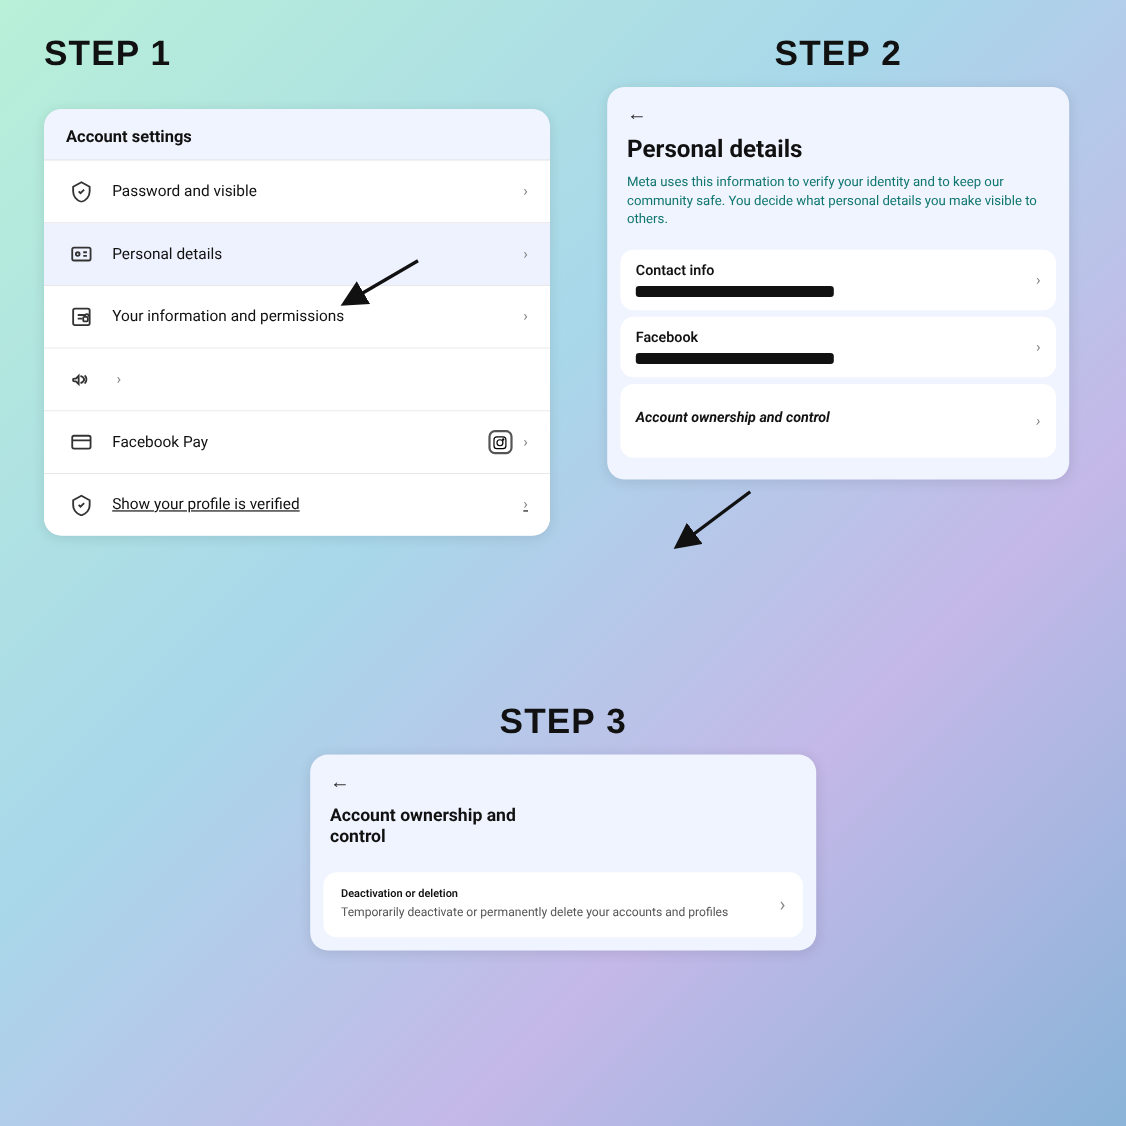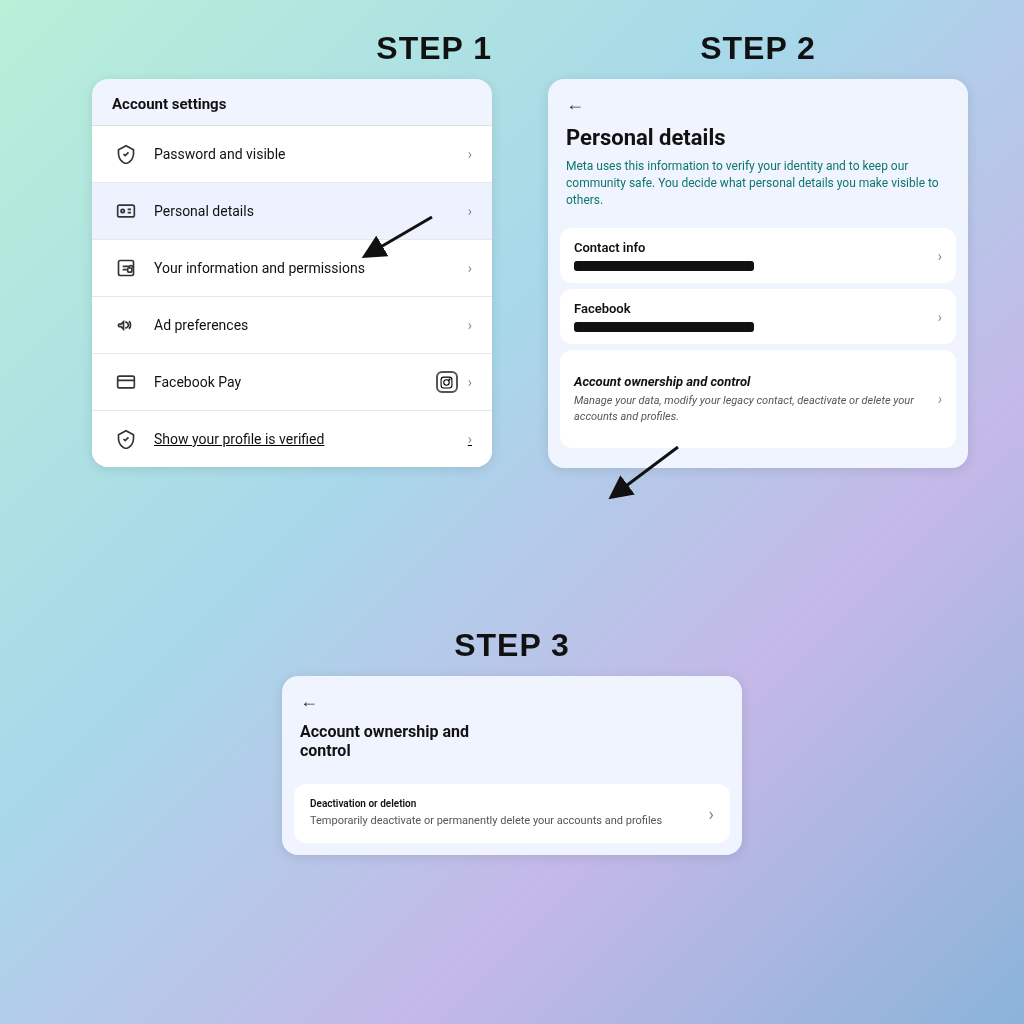--- a/index.html
+++ b/index.html
@@ -31,22 +31,23 @@
       width: 1024px;
       height: 1024px;
       padding: 20px;
     }
 
     .cell-step1 {
       grid-column: 1;
       grid-row: 1;
       display: flex;
       flex-direction: column;
-      align-items: flex-end;
+      align-items: flex-start;
       padding: 10px 20px;
+      gap: 20px;
     }
 
     .cell-step2 {
       grid-column: 2;
       grid-row: 1;
       display: flex;
       flex-direction: column;
       align-items: center;
       padding: 10px 20px;
     }
@@ -63,21 +64,21 @@
     
     .card {
       background: #f0f4ff;
       border-radius: 16px;
       box-shadow: 0 2px 12px rgba(0,0,0,0.1);
       overflow: hidden;
     }
 
     
     .step1-card {
-      width: 400px;
+      width: 460px;
       margin-top: 12px;
       padding: 0;
     }
 
     .card-header {
       padding: 16px 20px 12px 20px;
       font-size: 15px;
       font-weight: 700;
       color: #111;
       border-bottom: 1px solid #e0e0e0;
@@ -316,21 +317,20 @@
         </div>
 
         <div class="menu-item">
           <div class="menu-icon">
             <svg width="20" height="20" viewBox="0 0 24 24" fill="none" stroke="currentColor" stroke-width="2">
               <path d="M3 11v2a1 1 0 001 1h2l3 3V8L6 11H4a1 1 0 00-1 1z"></path>
               <path d="M11 8s4 1.5 4 4-4 4-4 4"></path>
               <path d="M15.5 7.5s2 1.5 2 4.5-2 4.5-2 4.5"></path>
             </svg>
           </div>
-          <span class="menu-text">Ad preferences</span>
           <span class="chevron">›</span>
         </div>
 
         <div class="menu-item">
           <div class="menu-icon">
             <svg width="20" height="20" viewBox="0 0 24 24" fill="none" stroke="currentColor" stroke-width="2">
               <rect x="2" y="5" width="20" height="14" rx="2"></rect>
               <path d="M2 10h20"></path>
             </svg>
           </div>
@@ -385,21 +385,20 @@
         </div>
 
         <div class="detail-item">
           <div class="detail-item-title">Facebook</div>
           <div class="redacted-bar"></div>
           <span class="detail-chevron">›</span>
         </div>
 
         <div class="account-ownership-item">
           <div class="account-ownership-title">Account ownership and control</div>
-          <div class="account-ownership-desc">Manage your data, modify your legacy contact, deactivate or delete your accounts and profiles.</div>
           <span class="detail-chevron">›</span>
         </div>
       </div>
 
       <svg class="annotation-arrow" style="position:absolute;top:370px;left:10px;width:140px;height:70px;" viewBox="0 0 140 70">
         <path d="M120 10 L60 55" stroke="#111" stroke-width="3" fill="none" marker-end="url(#arrowhead2)"></path>
         <defs>
           <marker id="arrowhead2" markerWidth="8" markerHeight="8" refX="4" refY="4" orient="auto">
             <path d="M0,0 L8,4 L0,8 Z" fill="#111"></path>
           </marker>

